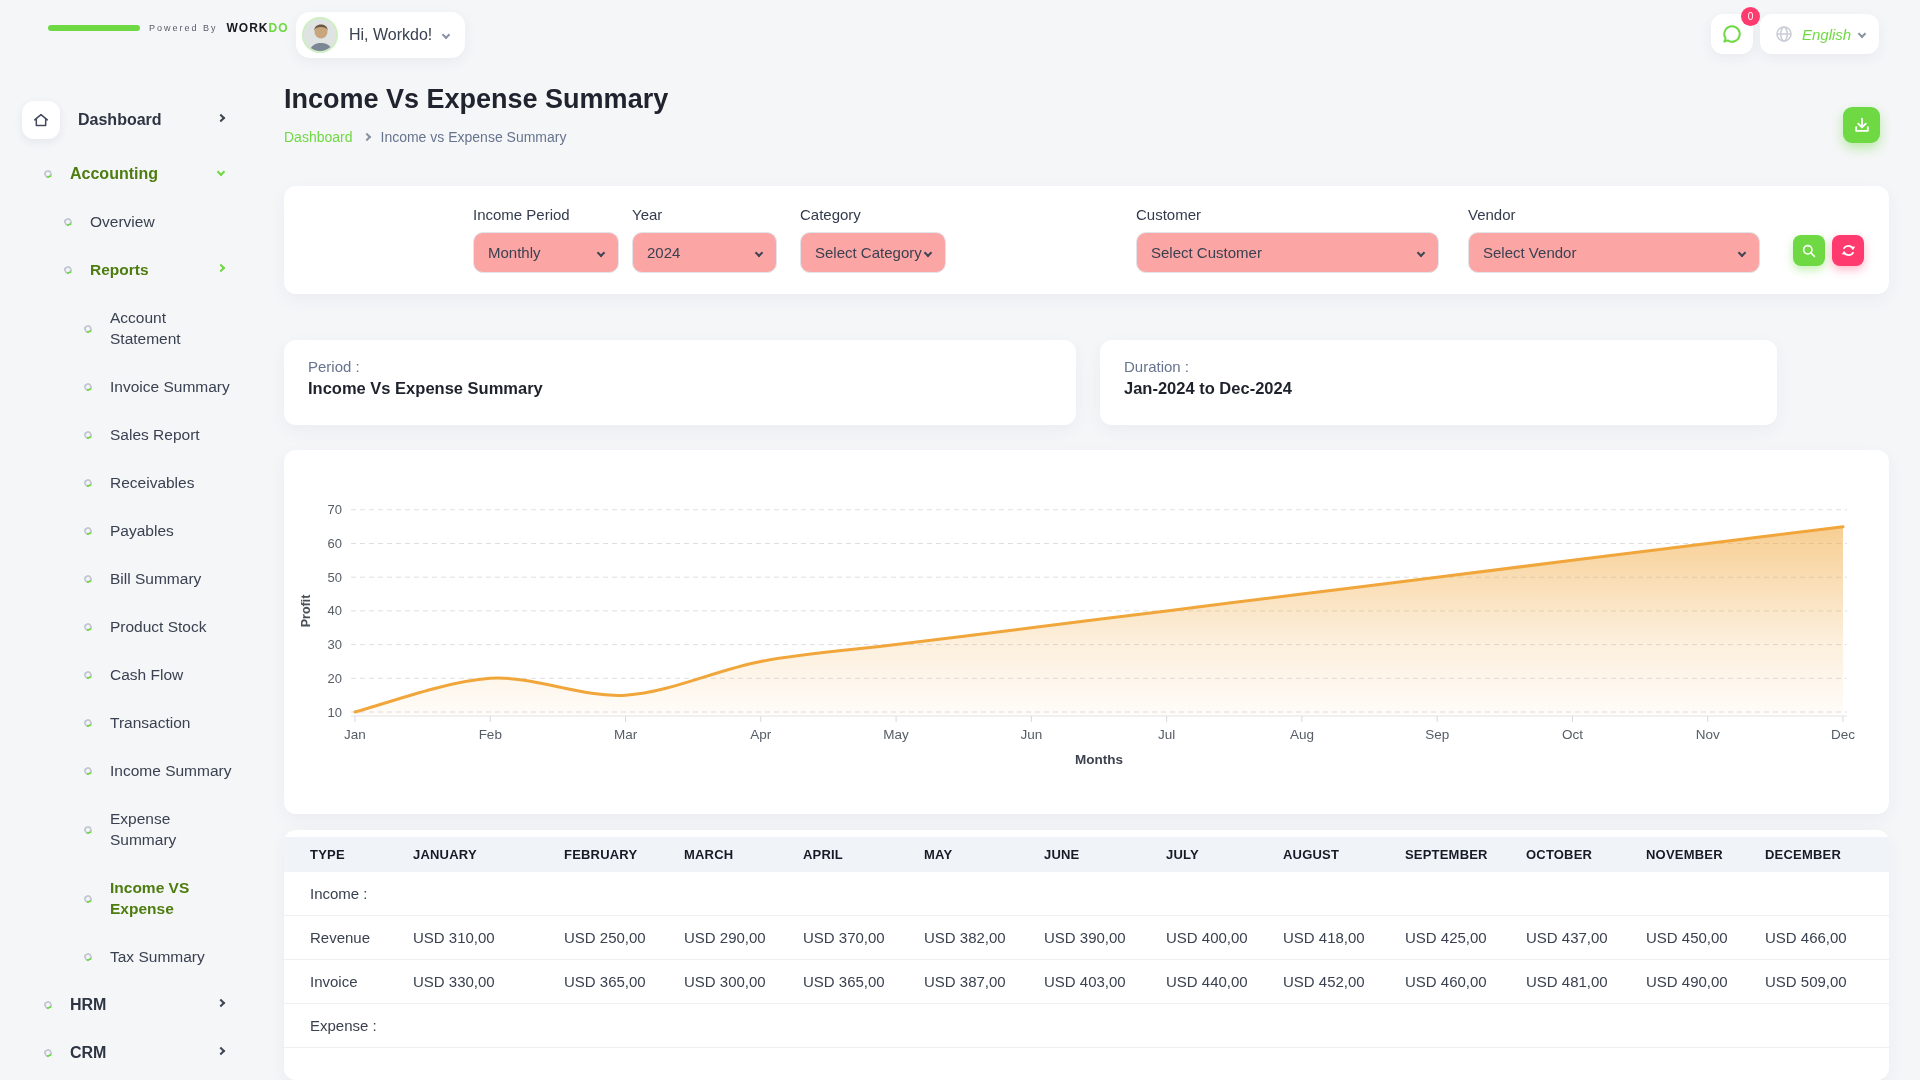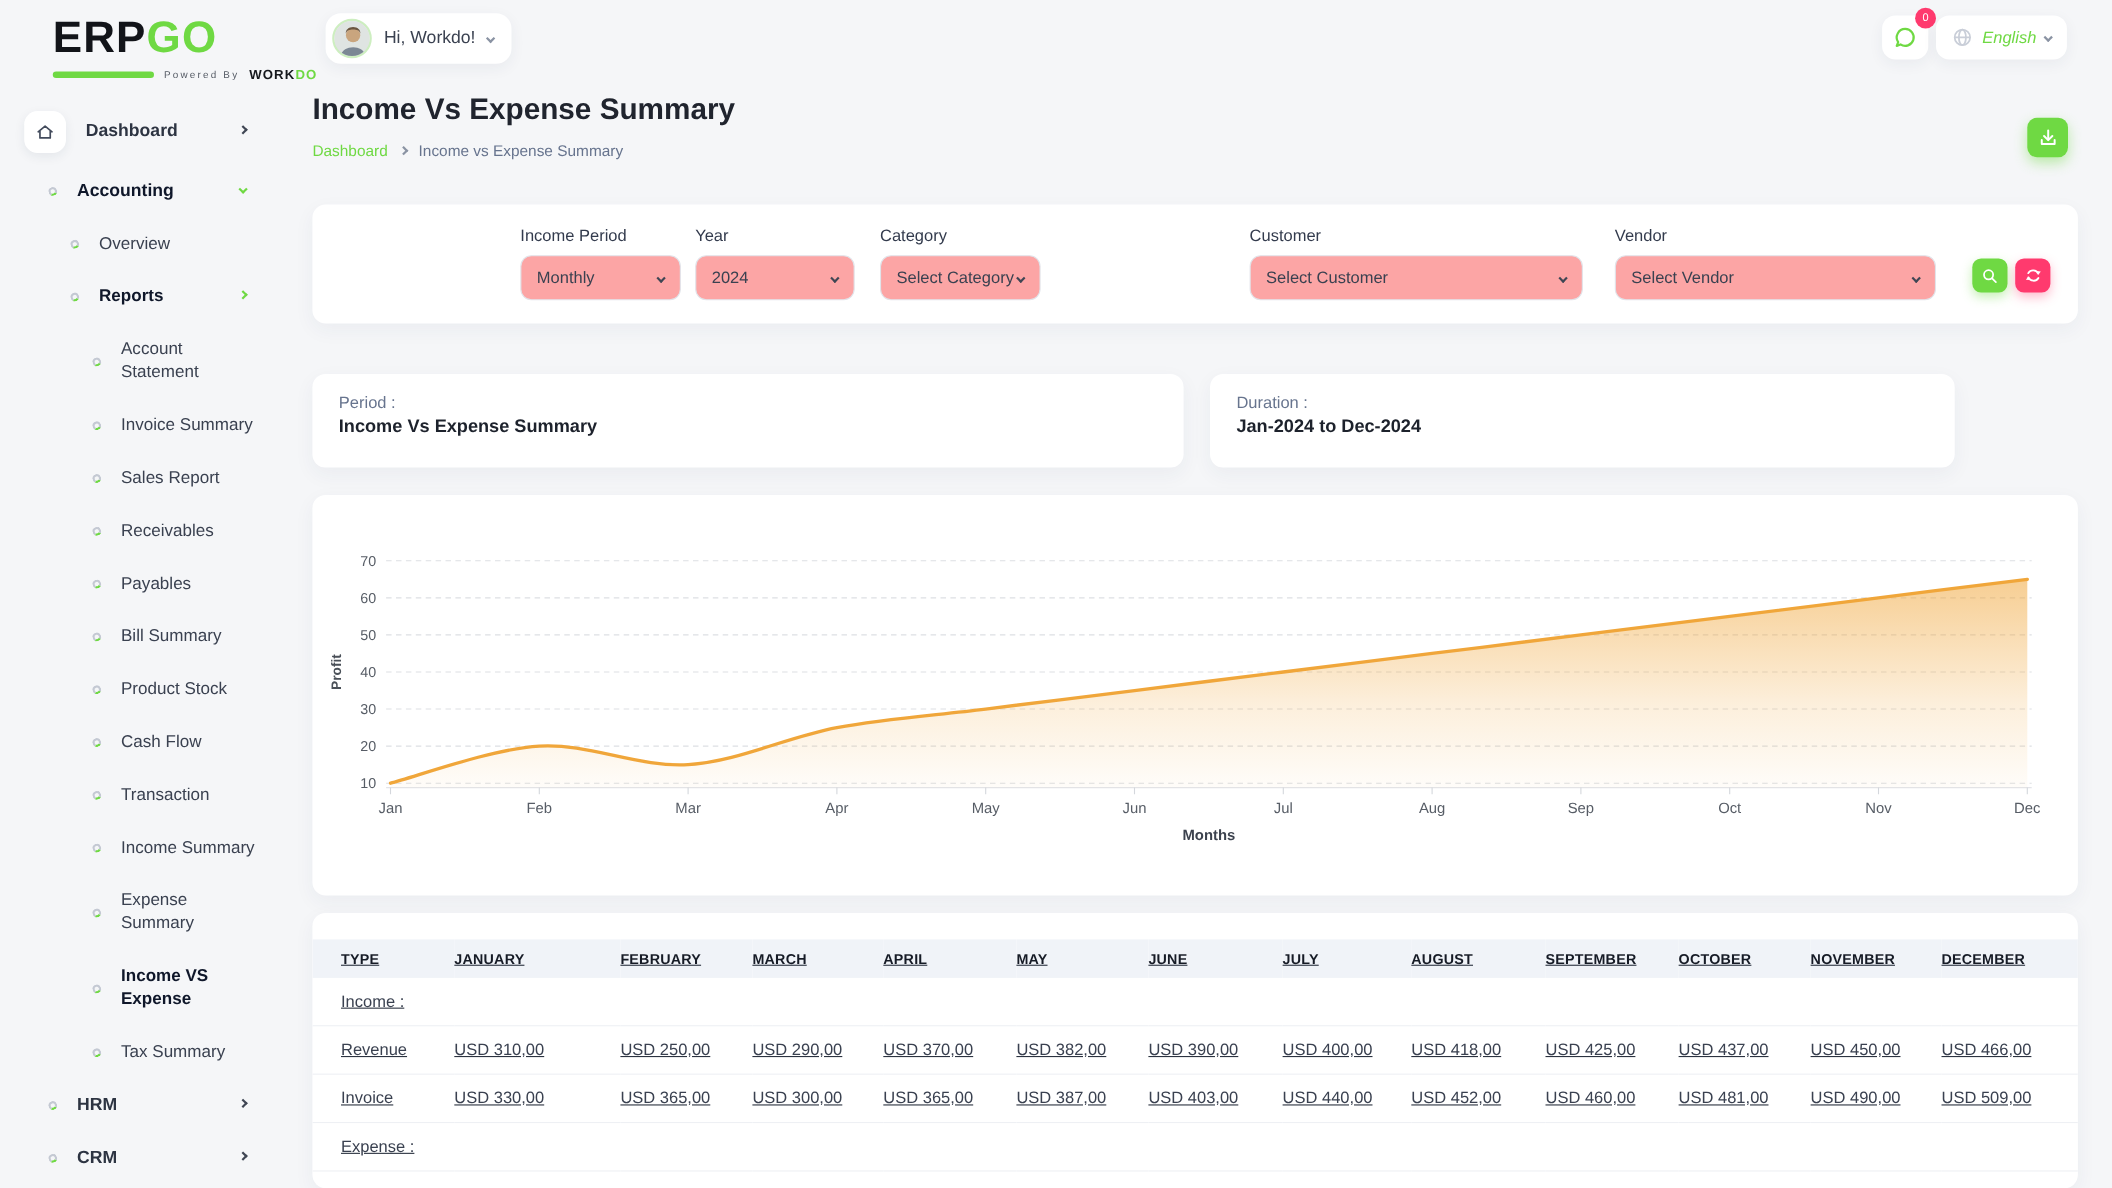--- a/index.html
+++ b/index.html
@@ -53,21 +53,21 @@
   .nav-icon-box { width:38px; height:38px; border-radius:12px; background:#fff;
                   box-shadow:0 3px 10px rgba(30,45,80,.08); display:flex; align-items:center;
                   justify-content:center; margin-left:22px; flex:0 0 auto; }
   .dot-ring { width:8px; height:8px; border-radius:50%; border:2px solid #c4c9d3;
               border-bottom-color:#6fd943; transform:rotate(-20deg); flex:0 0 auto; }
   .lv1 .dot-ring { margin-left:44px; }
   .lv2 .dot-ring { margin-left:64px; }
   .lv3 .dot-ring { margin-left:84px; }
   .nav-label { margin-left:18px; font-size:15.5px; color:#3a4150; line-height:1.35; white-space:nowrap; }
   .lv0 .nav-label, .lv1 .nav-label { font-size:16px; font-weight:600; color:#2d3442; }
-  .nav-item.active .nav-label { color:#0f172a; font-weight:700; }
+  .nav-item.active .nav-label { color:#4d7c0f; font-weight:700; }
   .nav-item.two .nav-label { white-space:normal; width:92px; }
   .nav-chev { position:absolute; right:16px; top:50%; margin-top:-5px; }
 
   
   #page-title { left:284px; top:84px; font-size:27px; font-weight:600; color:#20242e; }
   #breadcrumb { left:284px; top:129px; display:flex; align-items:center; gap:11px; font-size:14px; }
   #bc-link { color:#6fd943; cursor:pointer; }
   #bc-current { color:#67748e; }
   #download-btn { left:1843px; top:107px; width:37px; height:36px; border-radius:9px; background:#6fd943;
                   display:flex; align-items:center; justify-content:center; cursor:pointer;
@@ -88,33 +88,32 @@
   
   #report-card   { left:284px;  top:340px; width:792px; height:85px; padding:18px 24px; }
   #duration-card { left:1100px; top:340px; width:677px; height:85px; padding:18px 24px; }
   .sum-label { font-size:15px; color:#67748e; }
   .sum-value { font-size:16.5px; font-weight:700; color:#1d222c; margin-top:4px; }
 
   
   #chart-card { left:284px; top:450px; width:1605px; height:364px; }
 
   
-  #table-card { left:284px; top:830px; width:1605px; height:250px; overflow:hidden; padding-top:24px;text-decoration:underline; }
+  #table-card { left:284px; top:830px; width:1605px; height:250px; overflow:hidden; padding-top:7px; }
   table { width:100%; border-collapse:collapse; table-layout:fixed; }
   thead th { background:#f0f3f8; font-size:13px; font-weight:700; color:#161b26; text-align:left;
              padding:10px 0; letter-spacing:.2px; }
   tbody td { font-size:15px; color:#3a4150; text-align:left; padding:13px 0;
              border-bottom:1px solid #eef0f4; }
   th:first-child, td:first-child { padding-left:26px; }
 </style>
 </head>
 <body>
 
 <div id="logo" class="abs">
-  <div class="logo-main"><span>ERP</span><span class="grn">GO</span></div>
   <div class="logo-sub">
     <span class="logo-bar"></span>
     <span class="logo-powered">Powered By</span>
     <span class="logo-workdo"><span>WORK</span><span class="grn">DO</span></span>
   </div>
 </div>
 
 <div id="user-pill" class="abs pill">
   <span class="avatar">
     <svg width="34" height="34" viewBox="0 0 34 34">

